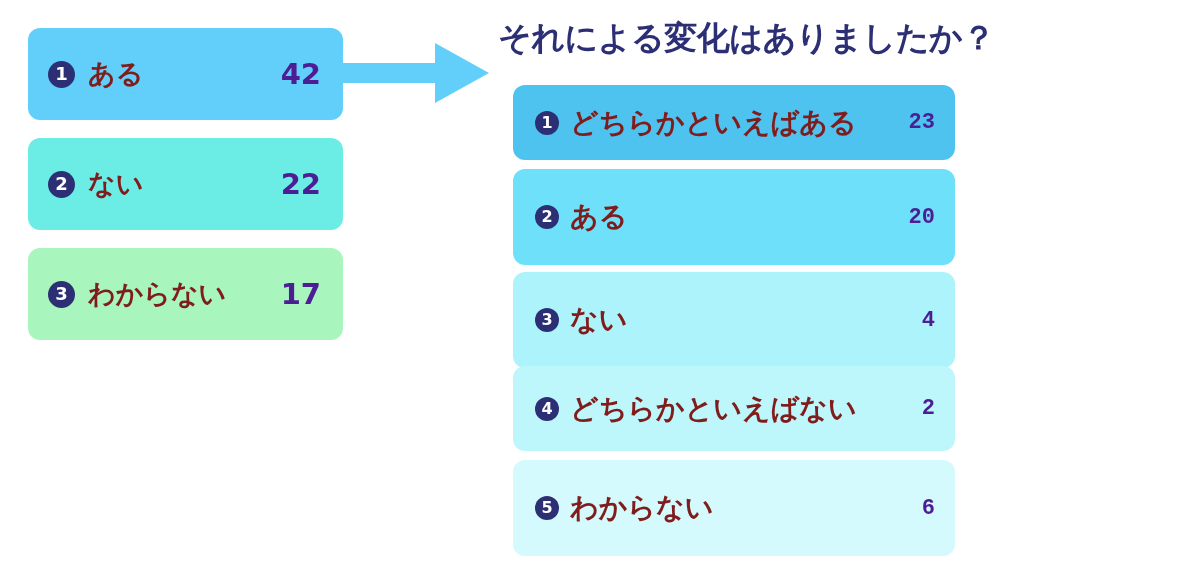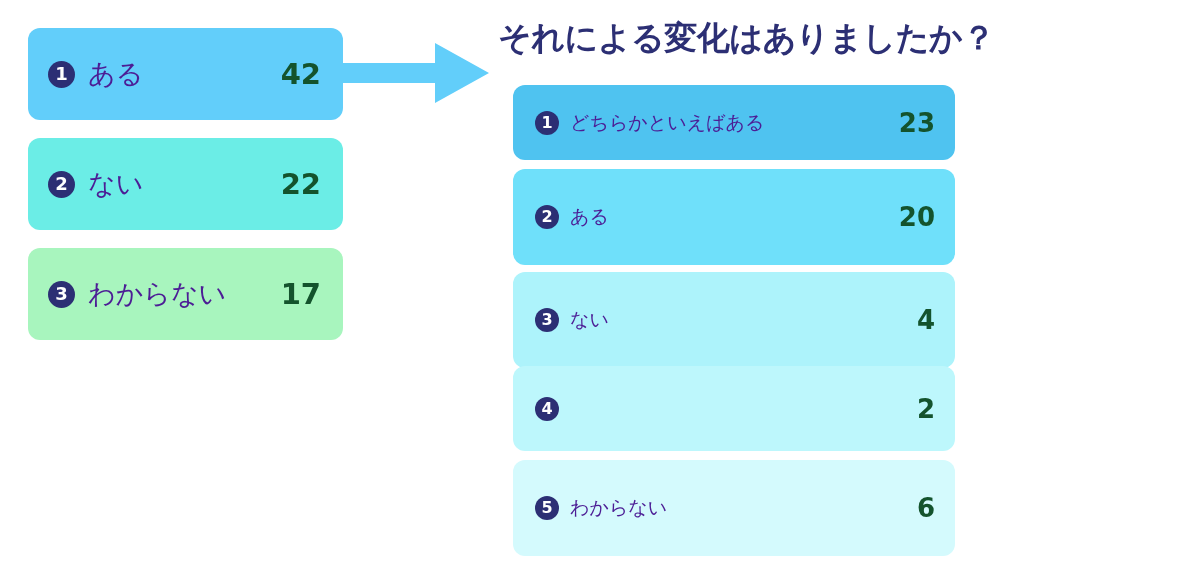--- a/index.html
+++ b/index.html
@@ -41,26 +41,26 @@
     display: inline-flex;
     align-items: center;
     justify-content: center;
     border-radius: 50%;
     background: #2c2f74;
     color: #ffffff;
     font-weight: 700;
     line-height: 1;
   }
   .opt-label {
+    color: #7f1d1d;
+    font-weight: 700;
+    white-space: nowrap;
+  }
+  .opt-count {
     color: #4c1d95;
-    font-weight: 400;
-    white-space: nowrap;
-  }
-  .opt-count {
-    color: #14532d;
     font-weight: 700;
     margin-left: auto;
     white-space: nowrap;
     text-align: right;
   }
 
   
   #left-panel {
     position: absolute;
     left: 0;
@@ -123,22 +123,22 @@
   }
   .right-card .card-inner {
     padding: 0 20px 0 22px;
   }
   .right-card .badge {
     width: 24px;
     height: 24px;
     font-size: 16px;
     margin-right: 11px;
   }
-  .right-card .opt-label { font-size: 19px; }
-  .right-card .opt-count { font-size: 26px; }
+  .right-card .opt-label { font-size: 28px; }
+  .right-card .opt-count { font-size: 22px; font-family: Liberation Mono, monospace; }
 
   #right-card-1 { top: 85px;  background: #4fc3f0; }
   #right-card-2 { top: 169px; background: #6fe0fa; }
   #right-card-3 { top: 272px; background: #adf3fb; }
   #right-card-4 { top: 366px; background: #bdf7fc; }
   #right-card-5 { top: 460px; background: #d4fafd; }
 
   #right-card-2, #right-card-3, #right-card-5 { height: 96px; }
   #right-card-4 { height: 85px; }
 </style>
@@ -203,20 +203,21 @@
       <div class="card-inner">
         <span class="badge">3</span>
         <span class="opt-label">ない</span>
         <span class="opt-count">4</span>
       </div>
     </div>
 
     <div class="card right-card" id="right-card-4">
       <div class="card-inner">
         <span class="badge">4</span>
+        <span class="opt-label">どちらかといえばない</span>
         <span class="opt-count">2</span>
       </div>
     </div>
 
     <div class="card right-card" id="right-card-5">
       <div class="card-inner">
         <span class="badge">5</span>
         <span class="opt-label">わからない</span>
         <span class="opt-count">6</span>
       </div>

